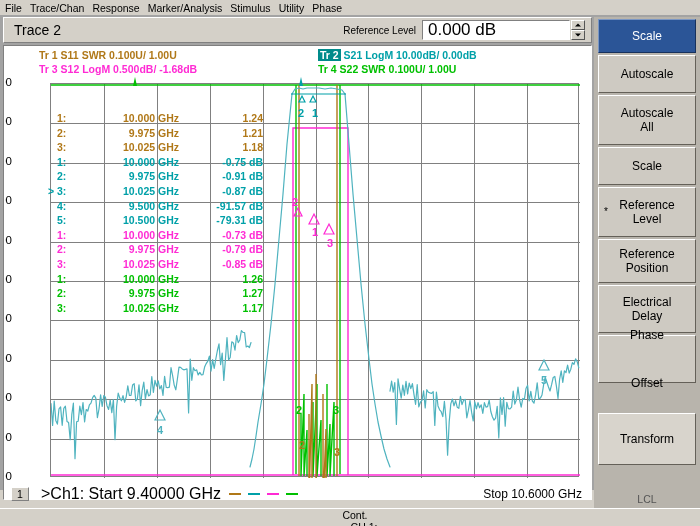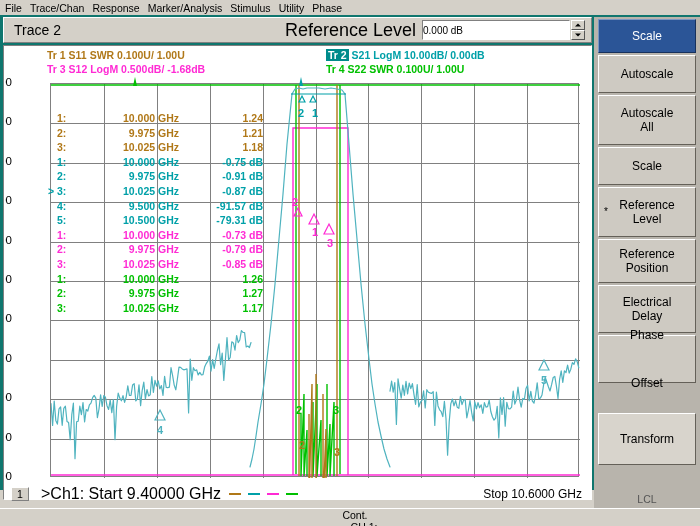--- a/index.html
+++ b/index.html
@@ -3,57 +3,57 @@
 <meta charset="utf-8">
 <style>
   * { box-sizing: border-box; margin:0; padding:0; }
   html,body { width:700px; height:526px; overflow:hidden; }
   body {
     font-family: "Liberation Sans", sans-serif;
     background:#d4d0c8;
     font-size:11px;
     color:#000;
   }
-  #app { position:relative; width:700px; height:490px; background:#0f766e; }
+  #app { position:relative; width:700px; height:490px; background:#a3a3a3; }
 
   
   .menubar { position:absolute; left:0; top:0; width:700px; height:15px;
              background:#d4d0c8; display:flex; align-items:center; padding-left:5px; }
   .menuitem { font-size:10.5px; padding:0 5px 0 0; margin-right:3px; white-space:nowrap; cursor:default; }
 
   
   .titlerow { position:absolute; left:3px; top:17px; width:589px; height:26px;
               background:#d4d0c8; border:1px solid #fff; border-right-color:#808080;
               border-bottom-color:#808080; display:flex; align-items:center; }
   .tracetitle { font-size:14px; padding-left:10px; flex:0 0 auto; }
   .refspacer { flex:1 1 auto; }
-  .reflabel { font-size:18px; padding-right:6px; white-space:nowrap; }
+  .reflabel { font-size:10px; padding-right:6px; white-space:nowrap; }
   .refbox { width:148px; height:20px; background:#fff; border:1px solid #808080;
             border-right-color:#fff; border-bottom-color:#fff;
-            display:flex; align-items:center; font-size:10px; }
+            display:flex; align-items:center; font-size:17px; padding-left:5px; }
   .spinner { width:14px; height:20px; margin-left:1px; margin-right:6px;
              display:flex; flex-direction:column; }
   .spinner div { flex:1; background:#d4d0c8; border:1px solid #fff;
                  border-right-color:#555; border-bottom-color:#555;
                  position:relative; }
   .spinner div::after { content:""; position:absolute; left:50%; top:50%;
                         transform:translate(-50%,-50%); width:0; height:0;
                         border-left:3px solid transparent; border-right:3px solid transparent; }
   .spinner div.up::after   { border-bottom:3px solid #000; }
   .spinner div.down::after { border-top:3px solid #000; }
 
   
   .graphframe { position:absolute; left:3px; top:45px; width:589px; height:455px;
                 background:#fff; border:1px solid #808080; border-right-color:#fff;
                 border-bottom-color:#fff; }
   .graphinner { position:absolute; left:1px; top:1px; width:585px; height:451px;
                 background:#fff; overflow:hidden; }
 
   
-  .tracelabels { position:absolute; left:8px; top:2px; width:585px; height:30px; }
+  .tracelabels { position:absolute; left:0; top:2px; width:585px; height:30px; }
   .tl { position:absolute; font-size:10.5px; font-weight:bold; white-space:nowrap; }
   .tl1 { left:34px; top:0px;  color:#b07818; }
   .tl3 { left:34px; top:14px; color:#ff2ad4; }
   .tl2 { left:313px; top:0px;  color:#00a0a8; }
   .tl4 { left:313px; top:14px; color:#00c000; }
   .trbadge { background:#008b8b; color:#fff; padding:0 2px; }
 
   
   .plot { position:absolute; left:45px; top:36px; width:529px; height:394px;
           border:1px solid #808080; background:#fff; }

